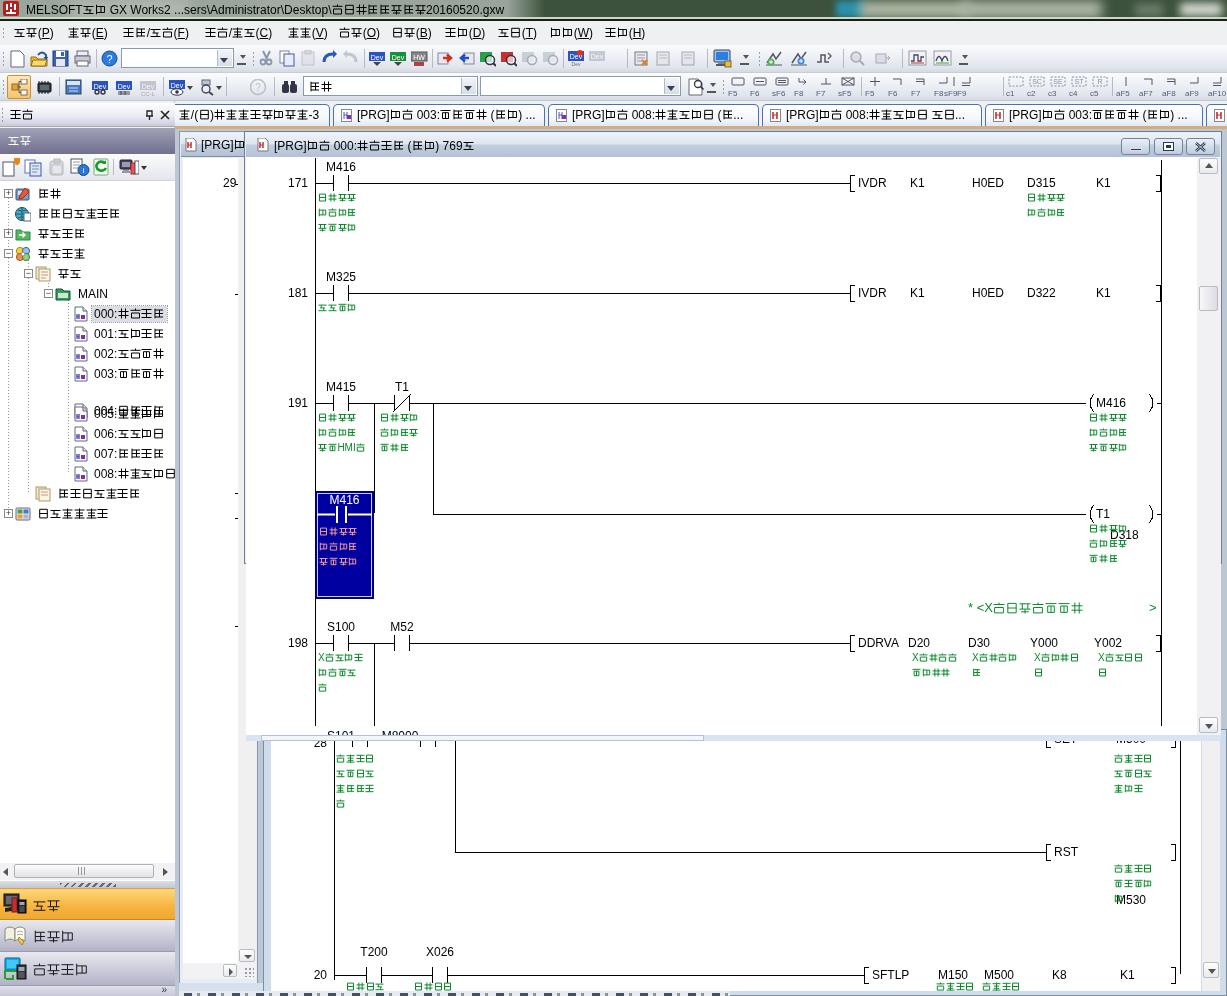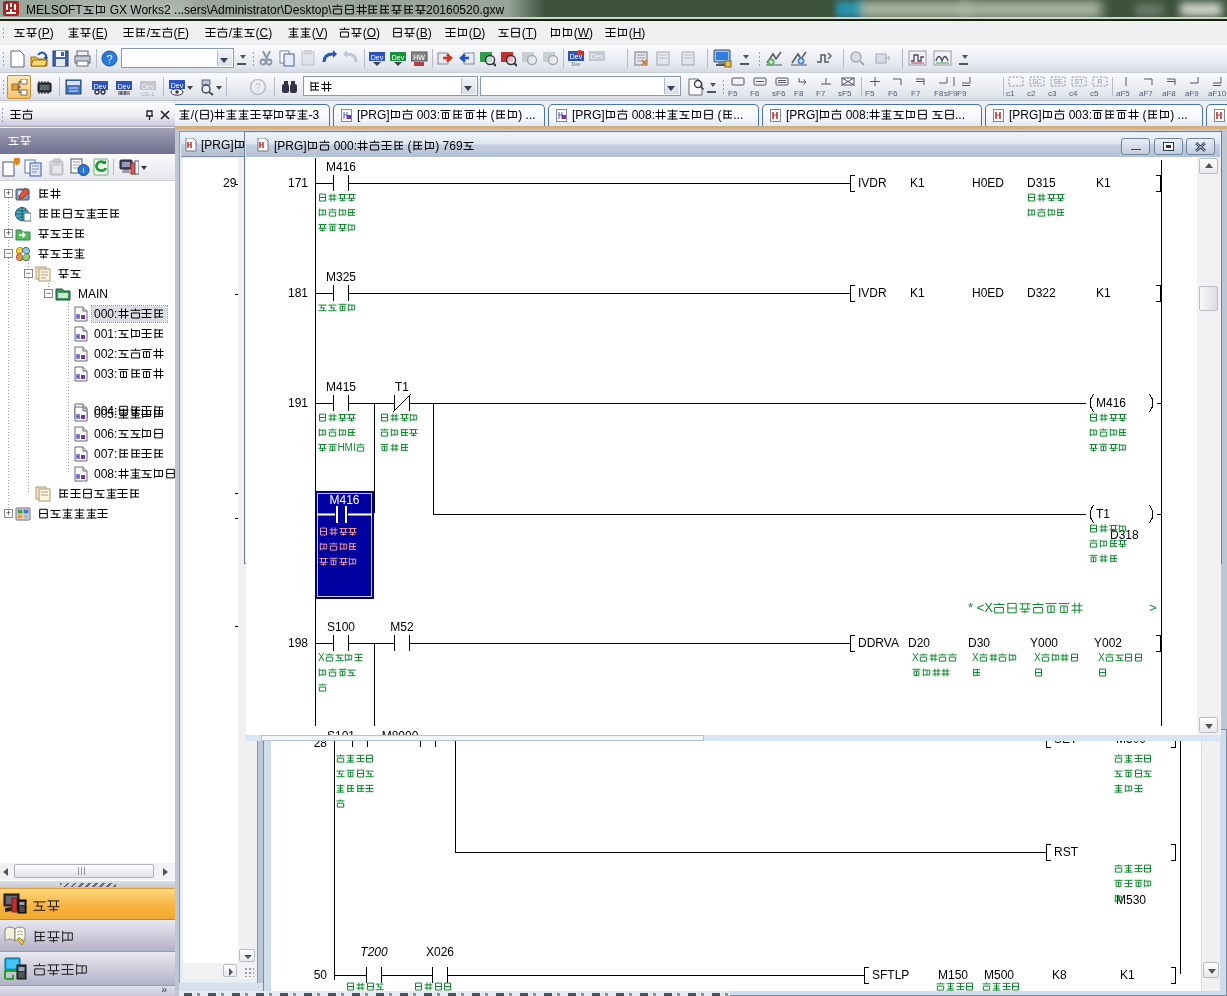--- a/index.html
+++ b/index.html
@@ -1225,22 +1225,22 @@
           <path d="M0.5,1.3L8.5,1.3M2.1,3.1L6.9,3.1M2.1,3.1L2.1,7.7M6.9,3.1L6.9,7.7M2.1,7.7L6.9,7.7M4.5,3.1L4.5,7.7" stroke="currentColor" fill="none"></path>
         </svg><svg width="9" height="9" style="display: inline-block; vertical-align: -1.17px; margin: 0px 0.35px;">
           <path d="M0.5,1.3L8.5,1.3M0.5,4.5L8.5,4.5M0.5,7.7L8.5,7.7M4.5,1.3L4.5,7.7" stroke="currentColor" fill="none"></path>
         </svg><svg width="9" height="9" style="display: inline-block; vertical-align: -1.17px; margin: 0px 0.35px;">
           <path d="M0.5,1.3L8.5,1.3M2.1,3.1L6.9,3.1M2.1,3.1L2.1,7.7M6.9,3.1L6.9,7.7M2.1,7.7L6.9,7.7M4.5,3.1L4.5,7.7" stroke="currentColor" fill="none"></path>
         </svg><svg width="9" height="9" style="display: inline-block; vertical-align: -1.17px; margin: 0px 0.35px;">
           <path d="M1.3,0.7L1.3,8.3M1.3,2.1L7.7,2.1M4.9,2.1L4.9,6.9M1.3,6.9L7.7,6.9M7.7,2.1L7.7,6.9" stroke="currentColor" fill="none"></path>
         </svg><br><svg width="9" height="9" style="display: inline-block; vertical-align: -1.17px; margin: 0px 0.35px;">
           <path d="M1.3,0.7L1.3,8.3M1.3,2.1L7.7,2.1M4.9,2.1L4.9,6.9M1.3,6.9L7.7,6.9M7.7,2.1L7.7,6.9" stroke="currentColor" fill="none"></path>
         </svg></div>
-<div class="lb" style="left:14px;top:234px;width:42px;text-align:right">50</div>
-<div class="lb" style="left:87px;top:211px;text-align:center;width:32px;font-style:italic;">T200</div>
+<div class="lb" style="left:14px;top:234px;width:42px;text-align:right">20</div>
+<div class="lb" style="left:87px;top:211px;text-align:center;width:32px;">T200</div>
 <div class="lb" style="left:153px;top:211px;text-align:center;width:32px;">X026</div>
 <div class="cm" style="left:75px;top:244px"><svg width="9" height="9" style="display: inline-block; vertical-align: -1.17px; margin: 0px 0.35px;">
           <path d="M1.5,1.1L1.5,8.0M7.5,1.1L7.5,8.0M1.5,1.1L7.5,1.1M1.5,4.5L7.5,4.5M1.5,8.0L7.5,8.0" stroke="currentColor" fill="none"></path>
         </svg><svg width="9" height="9" style="display: inline-block; vertical-align: -1.17px; margin: 0px 0.35px;">
           <path d="M2.9,0.5L2.9,8.5M6.1,0.5L6.1,8.5M0.5,2.9L8.5,2.9M0.5,6.1L8.5,6.1" stroke="currentColor" fill="none"></path>
         </svg><svg width="9" height="9" style="display: inline-block; vertical-align: -1.17px; margin: 0px 0.35px;">
           <path d="M1.5,1.1L1.5,8.0M7.5,1.1L7.5,8.0M1.5,1.1L7.5,1.1M1.5,4.5L7.5,4.5M1.5,8.0L7.5,8.0" stroke="currentColor" fill="none"></path>
         </svg><svg width="9" height="9" style="display: inline-block; vertical-align: -1.17px; margin: 0px 0.35px;">
           <path d="M0.5,2.1L8.5,2.1M2.1,4.9L6.9,4.9M0.5,7.7L8.5,7.7M3.3,2.1L3.3,4.9M5.7,4.9L5.7,7.7" stroke="currentColor" fill="none"></path>
         </svg></div>

